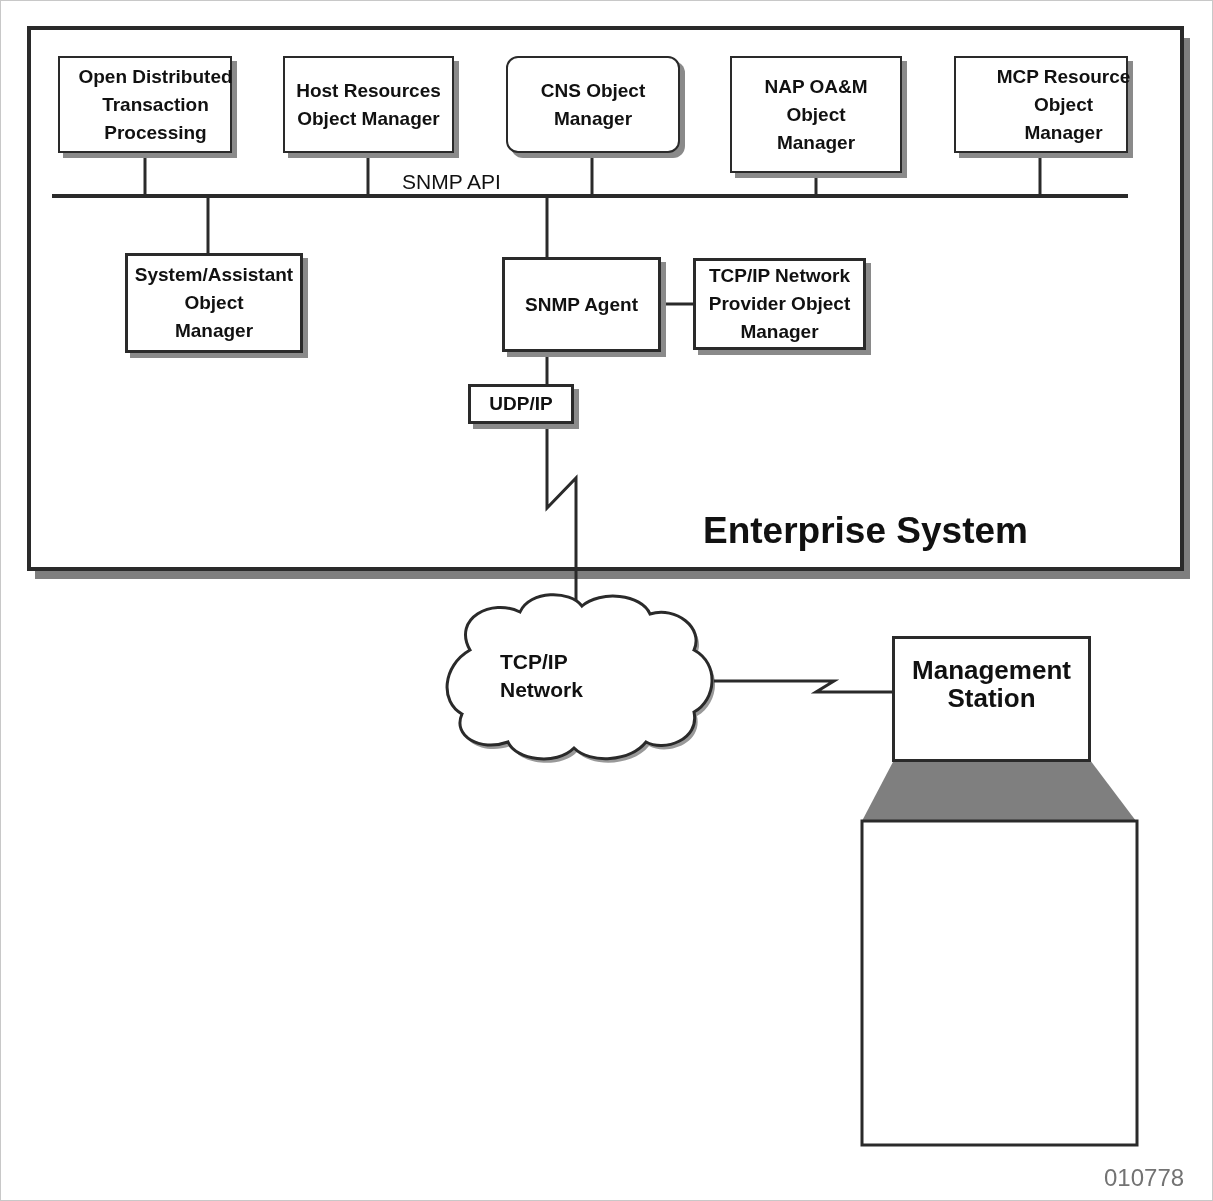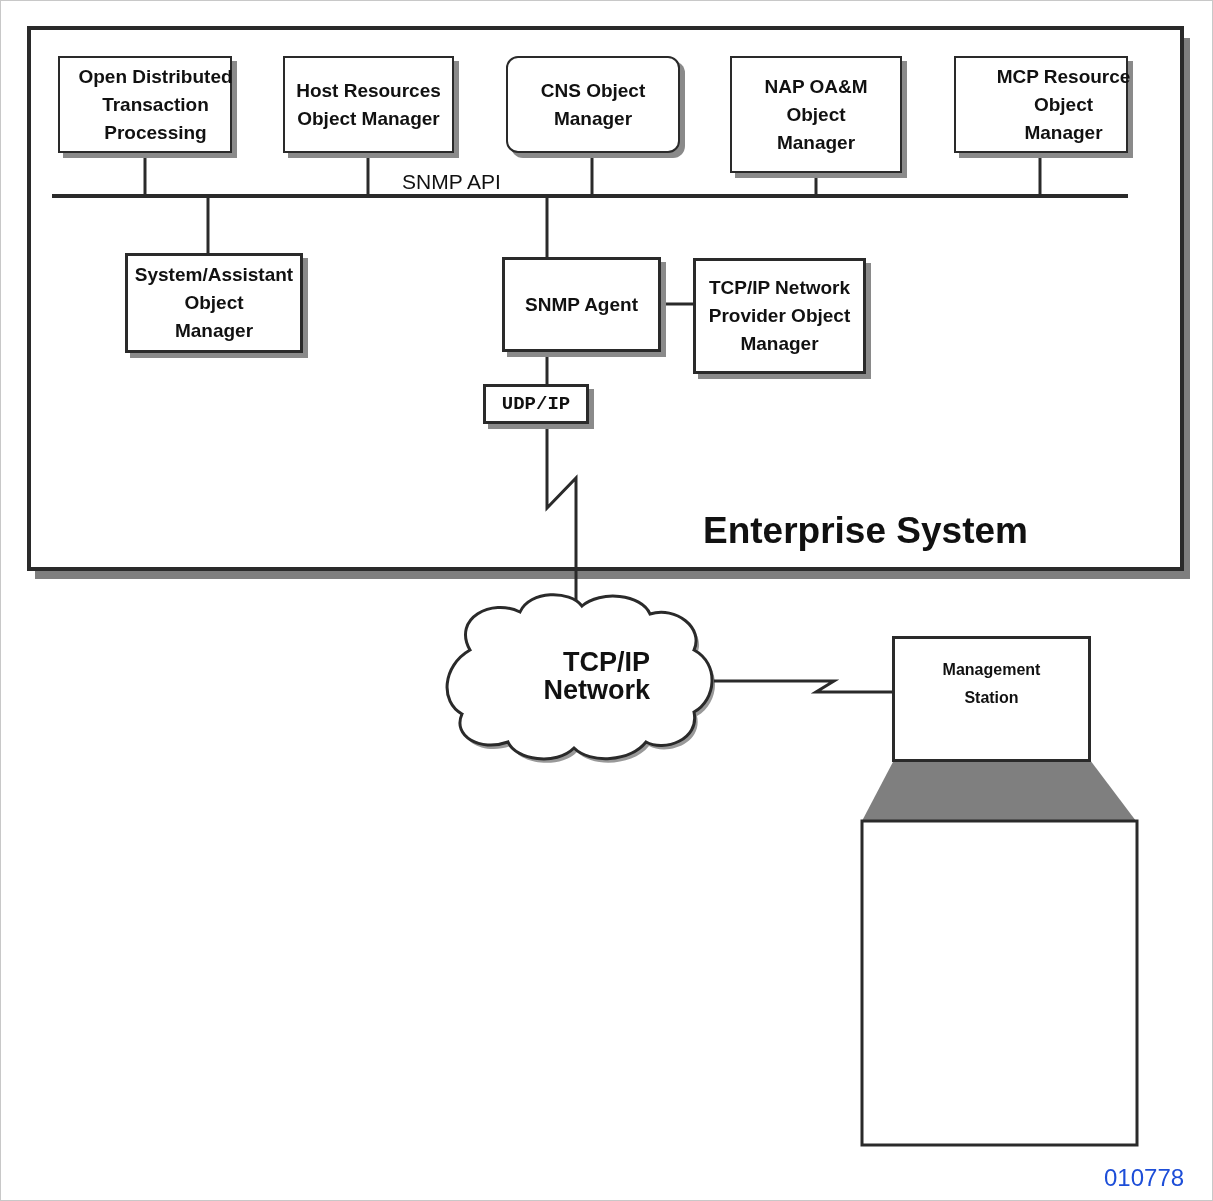--- a/index.html
+++ b/index.html
@@ -90,38 +90,38 @@
 <div class="box" style="left:125px;top:253px;width:178px;height:100px;align-items:center;">
   <div>
       <div class="line">System/Assistant</div>
       <div class="line">Object</div>
       <div class="line">Manager</div>
     </div>
 </div>
 <div class="box" style="left:468px;top:257px;width:159px;height:95px;margin-left:34px;">
   <div class="line">SNMP Agent</div>
 </div>
-<div class="box" style="left:693px;top:258px;width:173px;height:116px;">
+<div class="box" style="left:693px;top:258px;width:173px;height:92px;">
   <div>
       <div class="line">TCP/IP Network</div>
       <div class="line">Provider Object</div>
       <div class="line">Manager</div>
     </div>
 </div>
-<div class="box" style="left:483px;top:384px;width:106px;height:40px;font-family:Liberation Mono, monospace;">
+<div class="box" style="left:468px;top:384px;width:106px;height:40px;">
   <div class="line">UDP/IP</div>
 </div>
 
 <div class="lbl" style="left:703px;top:510px;font-size:37px;font-weight:bold;">Enterprise System</div>
 
-<div class="lbl" style="left:500px;top:648px;width:150px;text-align:right;font-size:27px;font-weight:bold;line-height:28px;">
+<div class="lbl" style="left:500px;top:648px;width:150px;text-align:left;font-size:21px;font-weight:bold;line-height:28px;">
   <div>TCP/IP</div>
   <div>Network</div>
 </div>
 
-<div class="box" style="left:892px;top:636px;width:199px;height:126px;box-shadow:none;font-size:16px;">
+<div class="box" style="left:892px;top:636px;width:199px;height:126px;box-shadow:none;font-size:26px;">
   <div style="margin-top:-30px;">
       <div class="line">Management</div>
       <div class="line">Station</div>
     </div>
 </div>
 
-<div class="lbl" style="left:1104px;top:1164px;font-size:24px;color:#1d4ed8;">010778</div>
+<div class="lbl" style="left:1104px;top:1164px;font-size:24px;color:#737373;">010778</div>
 
 </body></html>

